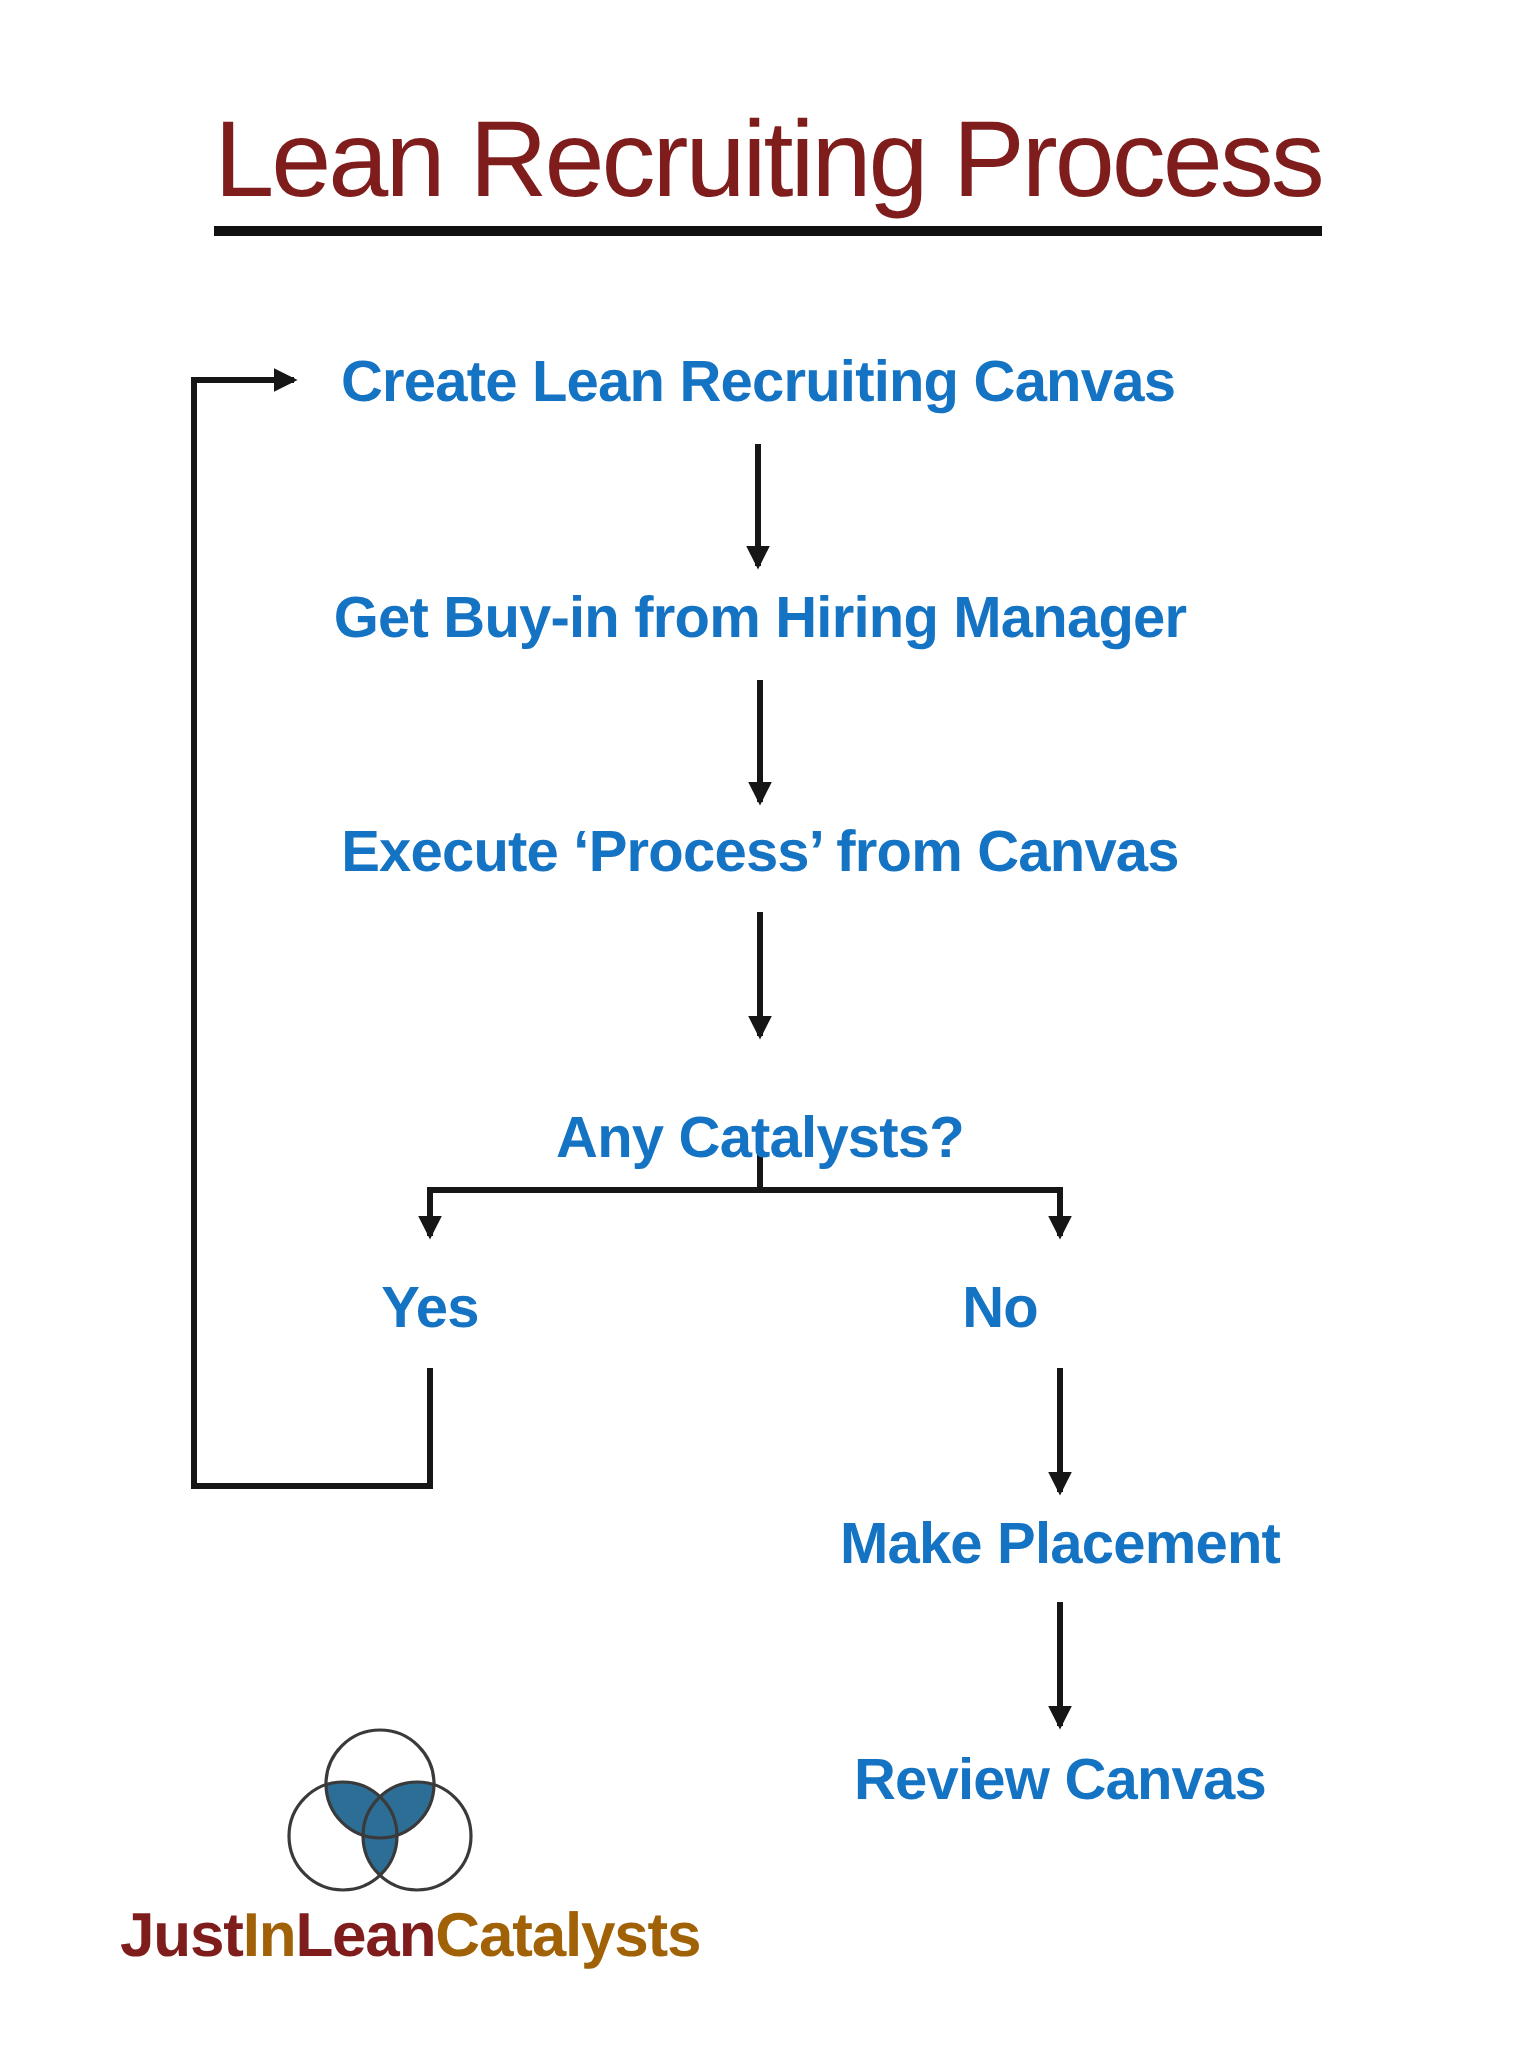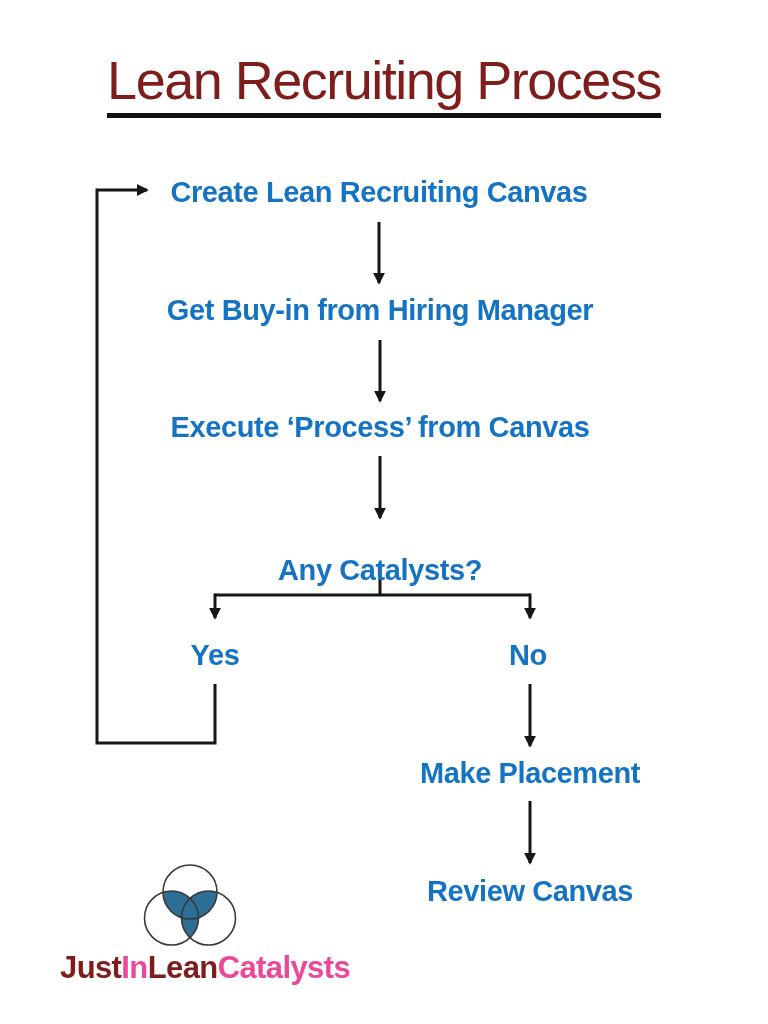--- a/index.html
+++ b/index.html
@@ -46,41 +46,41 @@
     font-weight: bold;
     font-size: 29px;
     letter-spacing: -0.4px;
     color: #1573C4;
   }
   .n-step1   { left: 379px; top: 192px; }
   .n-step2   { left: 380px; top: 310px; }
   .n-step3   { left: 380px; top: 427px; }
   .n-decide  { left: 380px; top: 545px; margin-top: 25px; }
   .n-yes     { left: 215px; top: 655px; }
-  .n-no      { left: 528px; top: 655px; }
+  .n-no      { left: 500px; top: 655px; }
   .n-place   { left: 530px; top: 773px; }
   .n-review  { left: 530px; top: 891px; }
 
   
   .logo {
     position: absolute;
     left: 60px; top: 860px;
     width: 260px;
     text-align: center;
   }
   .logo-mark { display: block; margin: 0 auto; width: 122px; height: 92px; }
   .logo-text {
     margin-top: -2px;
     font-size: 31px;
     font-weight: bold;
     letter-spacing: -0.6px;
     white-space: nowrap;
   }
   .logo-text .dark { color: #7f1d1d; }
-  .logo-text .blue { color: #ec4899; }
+  .logo-text .blue { color: #a16207; }
 </style>
 </head>
 <body>
 
 <div class="page">
 
   <h1 class="title"><span class="title-text">Lean Recruiting Process</span></h1>
 
   <svg class="arrows" xmlns="http://www.w3.org/2000/svg">
     <defs>

